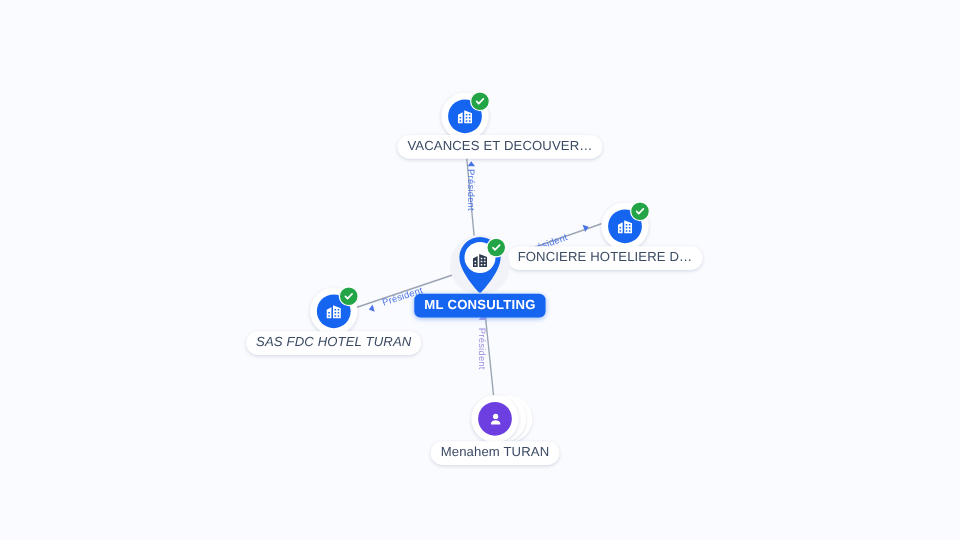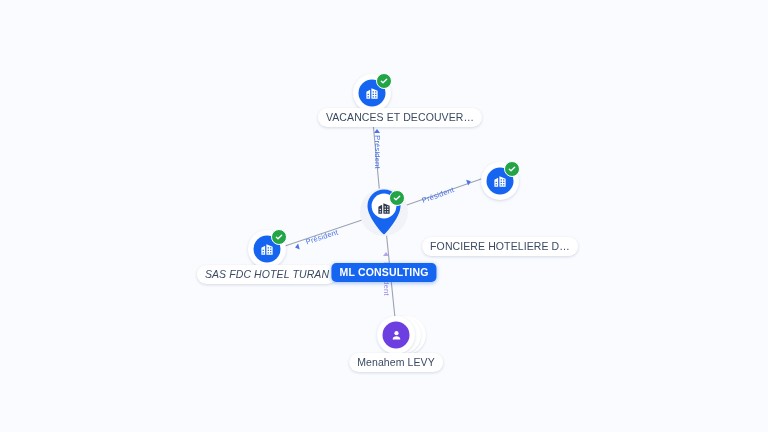--- a/index.html
+++ b/index.html
@@ -142,21 +142,20 @@
     border-radius: 11px;
     box-shadow: 0 1px 3px rgba(40, 60, 120, 0.18);
   }
   .node-label.primary {
     background: #1565f0;
     color: #ffffff;
     font-weight: bold;
     border-radius: 5px;
     letter-spacing: 0.2px;
     box-shadow: 0 1px 4px rgba(21, 101, 240, 0.45);
-    margin-top: 28px;
   }
 
   
   .edge-label {
     position: absolute;
     white-space: nowrap;
     font-size: 7.5px;
     color: #4a74e8;
     letter-spacing: 0.2px;
     transform-origin: center center;
@@ -219,21 +218,21 @@
       <svg width="15" height="15" viewBox="0 0 24 24" fill="#ffffff">
         <path d="M3 21V10l6-3.2V21H3zm2-2h2v-2H5v2zm0-4h2v-2H5v2zm6 6V4.2l10 4.1V21H11zm2-2h2v-2h-2v2zm4 0h2v-2h-2v2zm-4-4h2v-2h-2v2zm4 0h2v-2h-2v2zm-4-4h2v-2h-2v2zm4 0h2v-2h-2v2z"></path>
       </svg>
     </div>
     <div class="verified-badge">
       <svg width="8" height="8" viewBox="0 0 24 24" fill="none" stroke="#ffffff" stroke-width="4" stroke-linecap="round" stroke-linejoin="round">
         <path d="M4 12.5l5 5L20 6.5"></path>
       </svg>
     </div>
   </div>
-  <div class="node-label" style="left:500px; top:197px;margin-top:40px;">FONCIERE HOTELIERE D…</div>
+  <div class="node-label" style="left:484px; top:197px;">FONCIERE HOTELIERE D…</div>
 
   <div class="node" style="left:267px; top:249px;">
     <div class="node-ring"></div>
     <div class="node-disc">
       <svg width="15" height="15" viewBox="0 0 24 24" fill="#ffffff">
         <path d="M3 21V10l6-3.2V21H3zm2-2h2v-2H5v2zm0-4h2v-2H5v2zm6 6V4.2l10 4.1V21H11zm2-2h2v-2h-2v2zm4 0h2v-2h-2v2zm-4-4h2v-2h-2v2zm4 0h2v-2h-2v2zm-4-4h2v-2h-2v2zm4 0h2v-2h-2v2z"></path>
       </svg>
     </div>
     <div class="verified-badge">
       <svg width="8" height="8" viewBox="0 0 24 24" fill="none" stroke="#ffffff" stroke-width="4" stroke-linecap="round" stroke-linejoin="round">
@@ -247,21 +246,21 @@
     <div class="stack-card c1"></div>
     <div class="stack-card c2"></div>
     <div class="node-ring"></div>
     <div class="node-disc person-disc">
       <svg width="14" height="14" viewBox="0 0 24 24" fill="#ffffff">
         <circle cx="12" cy="8" r="3.6"></circle>
         <path d="M12 13.2c-3.6 0-6.4 2-6.4 4.4V19h12.8v-1.4c0-2.4-2.8-4.4-6.4-4.4z"></path>
       </svg>
     </div>
   </div>
-  <div class="node-label" style="left:396px; top:353px;">Menahem LEVY</div>
+  <div class="node-label" style="left:396px; top:353px;">Menahem TURAN</div>
 
   <div class="node" style="left:384px; top:212px;">
     <div class="pin-halo"></div>
     <div class="pin-shape">
       <svg width="40" height="48" viewBox="0 0 40 48">
         <path d="M20 1.5C10.9 1.5 3.5 8.9 3.5 18c0 10.9 13.4 25.5 15.3 27.6.6.7 1.8.7 2.4 0C23.1 43.5 36.5 28.9 36.5 18c0-9.1-7.4-16.5-16.5-16.5z" fill="#1565f0"></path>
         <circle cx="20" cy="18" r="12.4" fill="#ffffff"></circle>
       </svg>
     </div>
     <div class="pin-icon">

